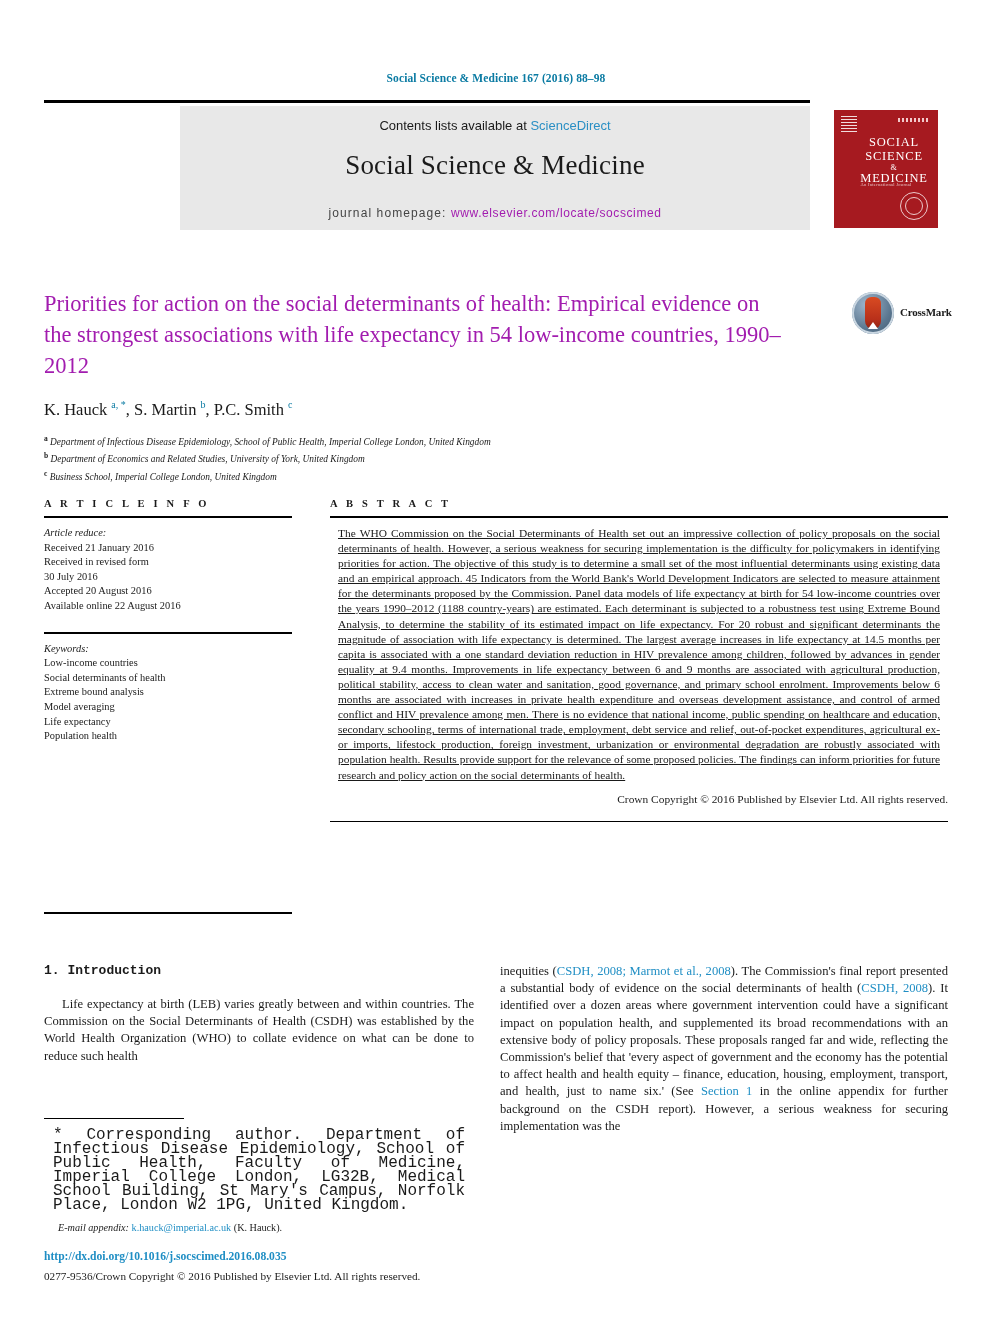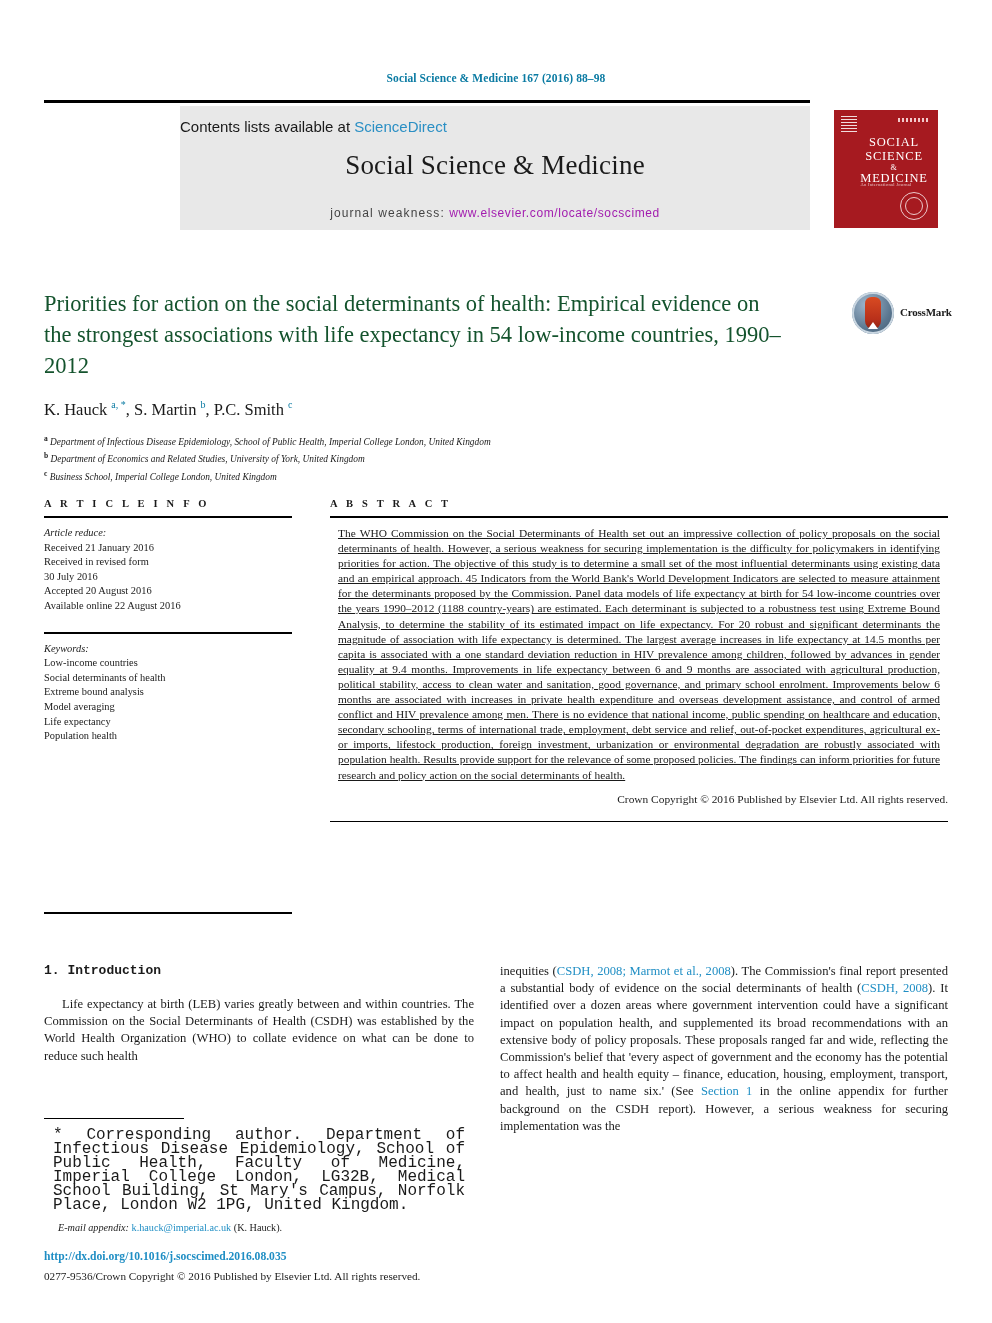--- a/index.html
+++ b/index.html
@@ -87,22 +87,23 @@
     left: 136px;
     top: 6px;
     width: 630px;
     height: 124px;
     background: #e8e8e8;
   }
   .contents-line {
     position: absolute;
     left: 0; right: 0;
     top: 12px;
+    text-align: center;
     font-family: "Liberation Sans", sans-serif;
-    font-size: 15px;
+    font-size: 13px;
     color: #1a1a1a;
   }
   .contents-line .sd-link {
     color: #2a8fc4;
   }
   .journal-name {
     position: absolute;
     left: 0; right: 0;
     top: 44px;
     text-align: center;
@@ -194,21 +195,21 @@
     position: absolute;
     left: 44px;
     top: 288px;
     width: 904px;
   }
   .paper-title {
     width: 745px;
     font-family: "Liberation Serif", serif;
     font-size: 22.5px;
     line-height: 31px;
-    color: #14532d;
+    color: #a21caf;
     font-weight: normal;
     margin: 0;
   }
   .crossmark {
     position: absolute;
     right: 0px;
     top: 4px;
     width: 96px;
     height: 46px;
   }
@@ -444,21 +445,21 @@
   <div class="masthead">
     <div class="masthead-rule"></div>
 
 
     <div class="journal-bar">
       <div class="contents-line">
         <span>Contents lists available at </span><span class="sd-link">ScienceDirect</span>
       </div>
       <div class="journal-name">Social Science &amp; Medicine</div>
       <div class="homepage-line">
-        <span>journal weakness: </span><span class="hp-link">www.elsevier.com/locate/socscimed</span>
+        <span>journal homepage: </span><span class="hp-link">www.elsevier.com/locate/socscimed</span>
       </div>
     </div>
 
     <div class="cover">
       <div class="cover-inner">
         <div class="cover-elsevier-mark"></div>
         <div class="cover-topright"></div>
         <div class="cover-title">
           <span>SOCIAL</span><br>
           <span>SCIENCE</span>

